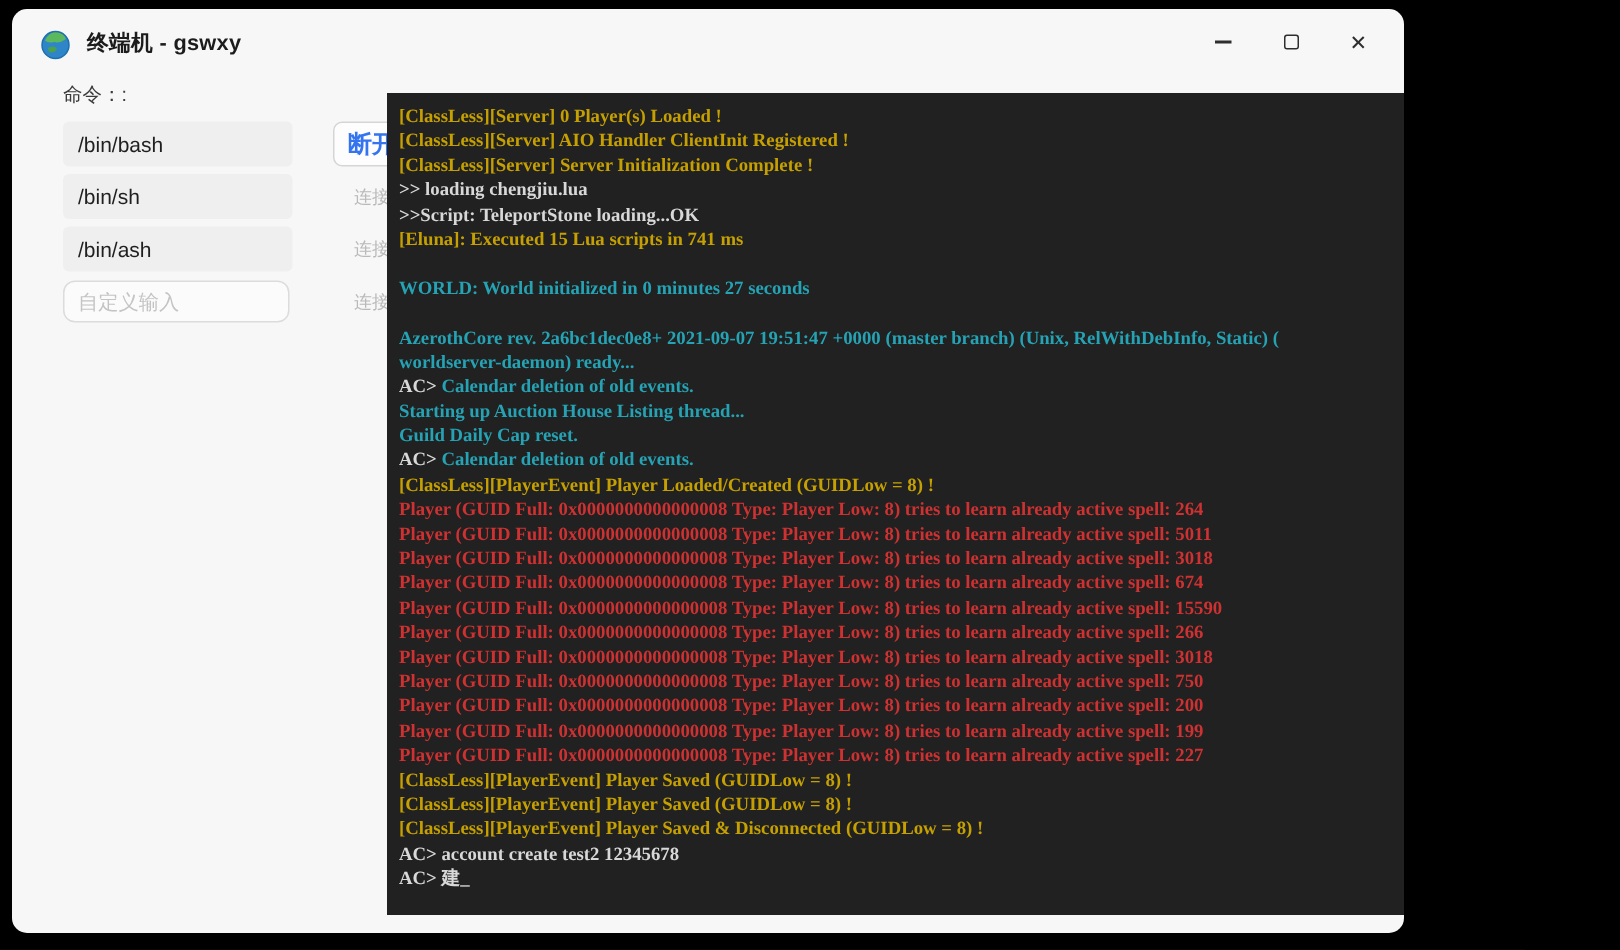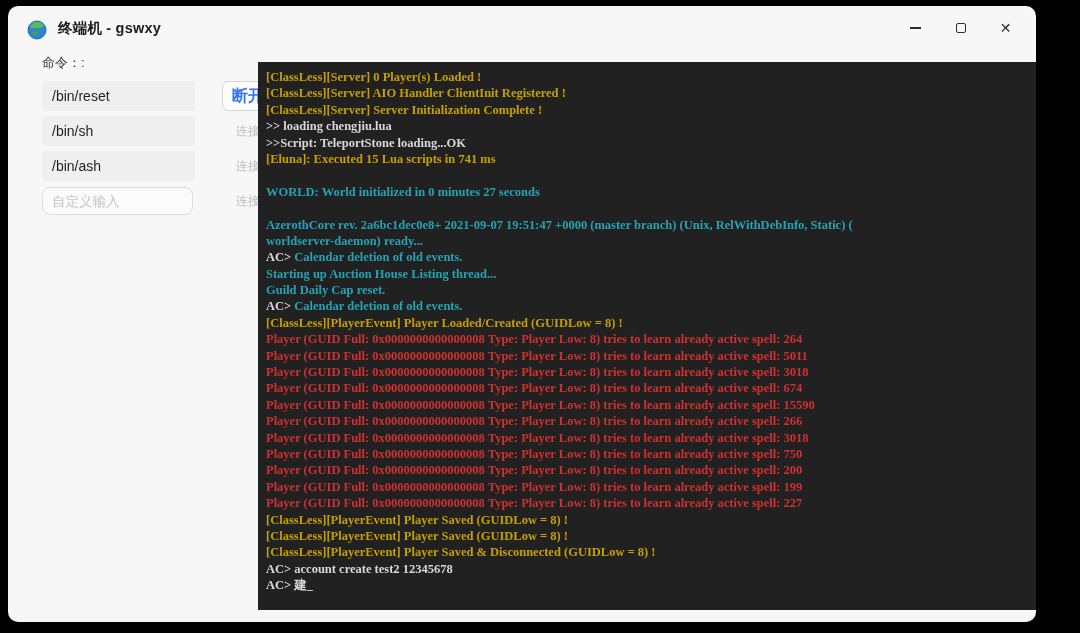--- a/index.html
+++ b/index.html
@@ -1,18 +1,18 @@
 <!DOCTYPE html>
 <html><head>
 <meta charset="utf-8">
 <style>
   * { margin:0; padding:0; box-sizing:border-box; }
   html,body { width:1080px; height:633px; background:#000; overflow:hidden;
               font-family:"Liberation Sans", sans-serif; }
-  .window { position:absolute; left:8px; top:6px; width:1028px; height:616px;
+  .window { position:absolute; left:8px; top:6px; width:928px; height:616px;
             background:#f7f7f7; border-radius:10px; overflow:hidden; }
   
   .titlebar { position:absolute; left:0; top:0; width:100%; height:46px; }
   .app-icon { position:absolute; left:18px; top:12px; width:22px; height:22px; }
   .title { position:absolute; left:50px; top:13px; font-size:14.5px; font-weight:bold;
            color:#1c1c1c; letter-spacing:.2px; }
   .controls { position:absolute; right:8px; top:0; height:44px; display:flex; }
   .ctrl { width:45px; height:44px; display:flex; align-items:center; justify-content:center;
           cursor:default; }
   .glyph-min { width:11px; height:1.6px; background:#2e2e2e; }
@@ -66,21 +66,21 @@
       <div class="ctrl">
           <span class="glyph-close">✕</span>
         </div>
     </div>
   </div>
 
   <div class="sidebar">
     <div class="cmd-label">命令：:</div>
 
     <div class="row">
-      <div class="cmd-box">/bin/reset</div>
+      <div class="cmd-box">/bin/bash</div>
       <div class="action-slot">
         <button class="btn-disconnect">断开</button>
       </div>
     </div>
 
     <div class="row">
       <div class="cmd-box">/bin/sh</div>
       <div class="action-slot">
         <button class="btn-connect">连接</button>
       </div>

